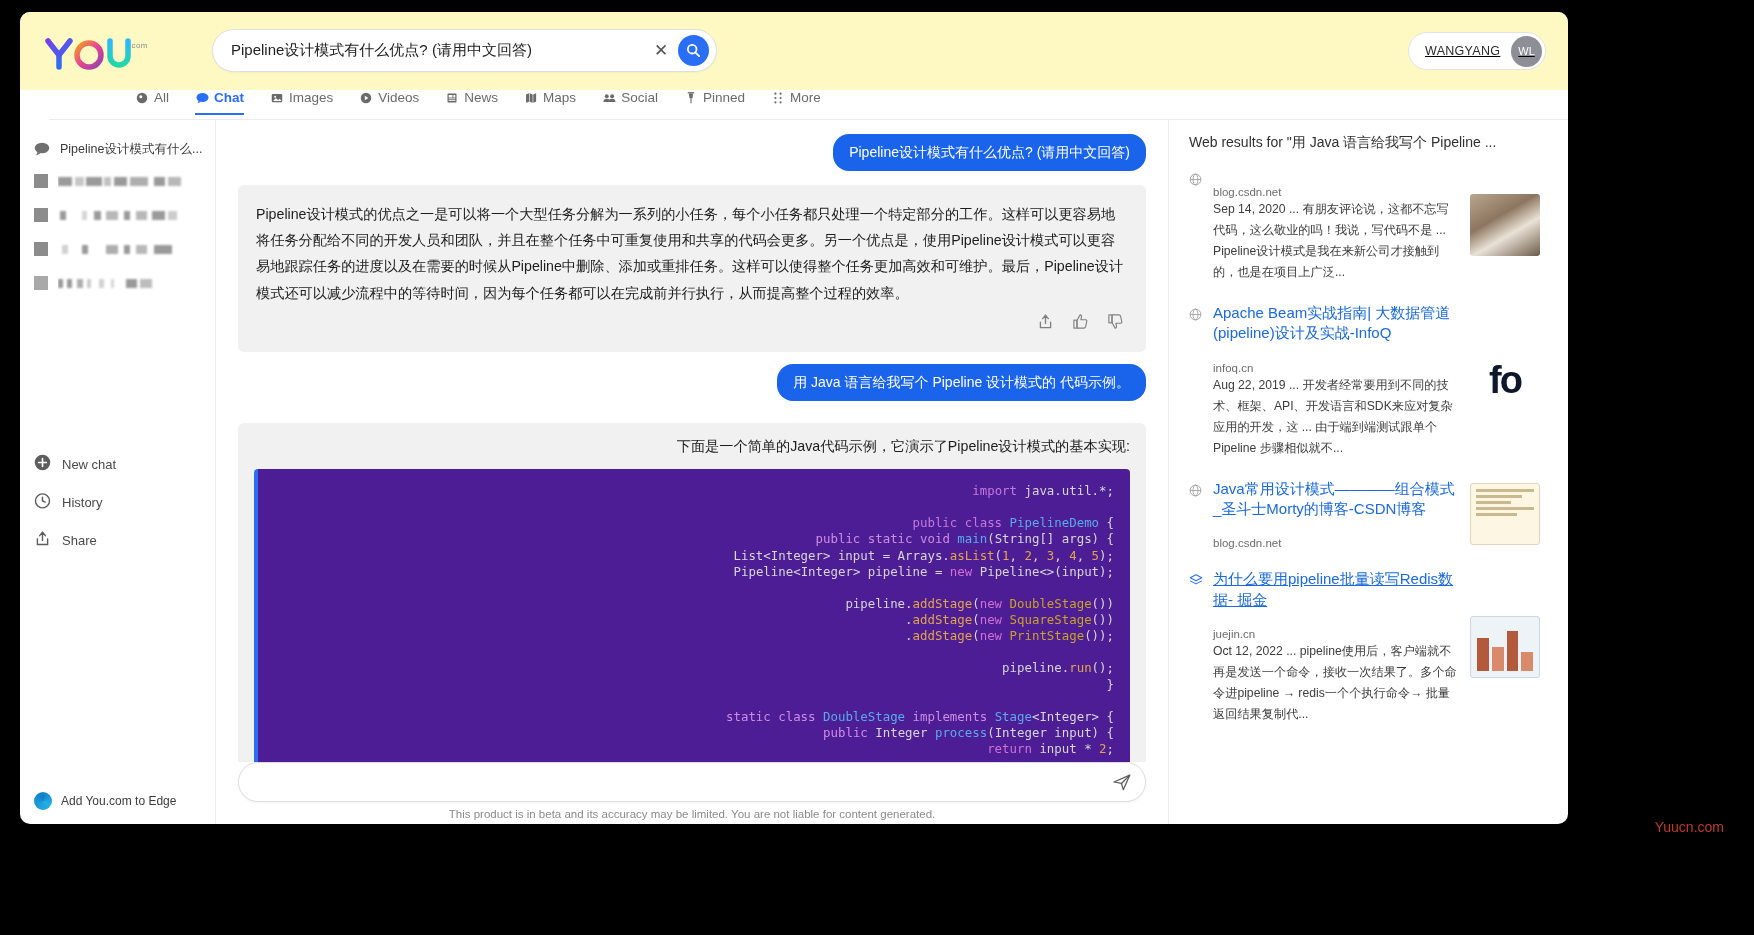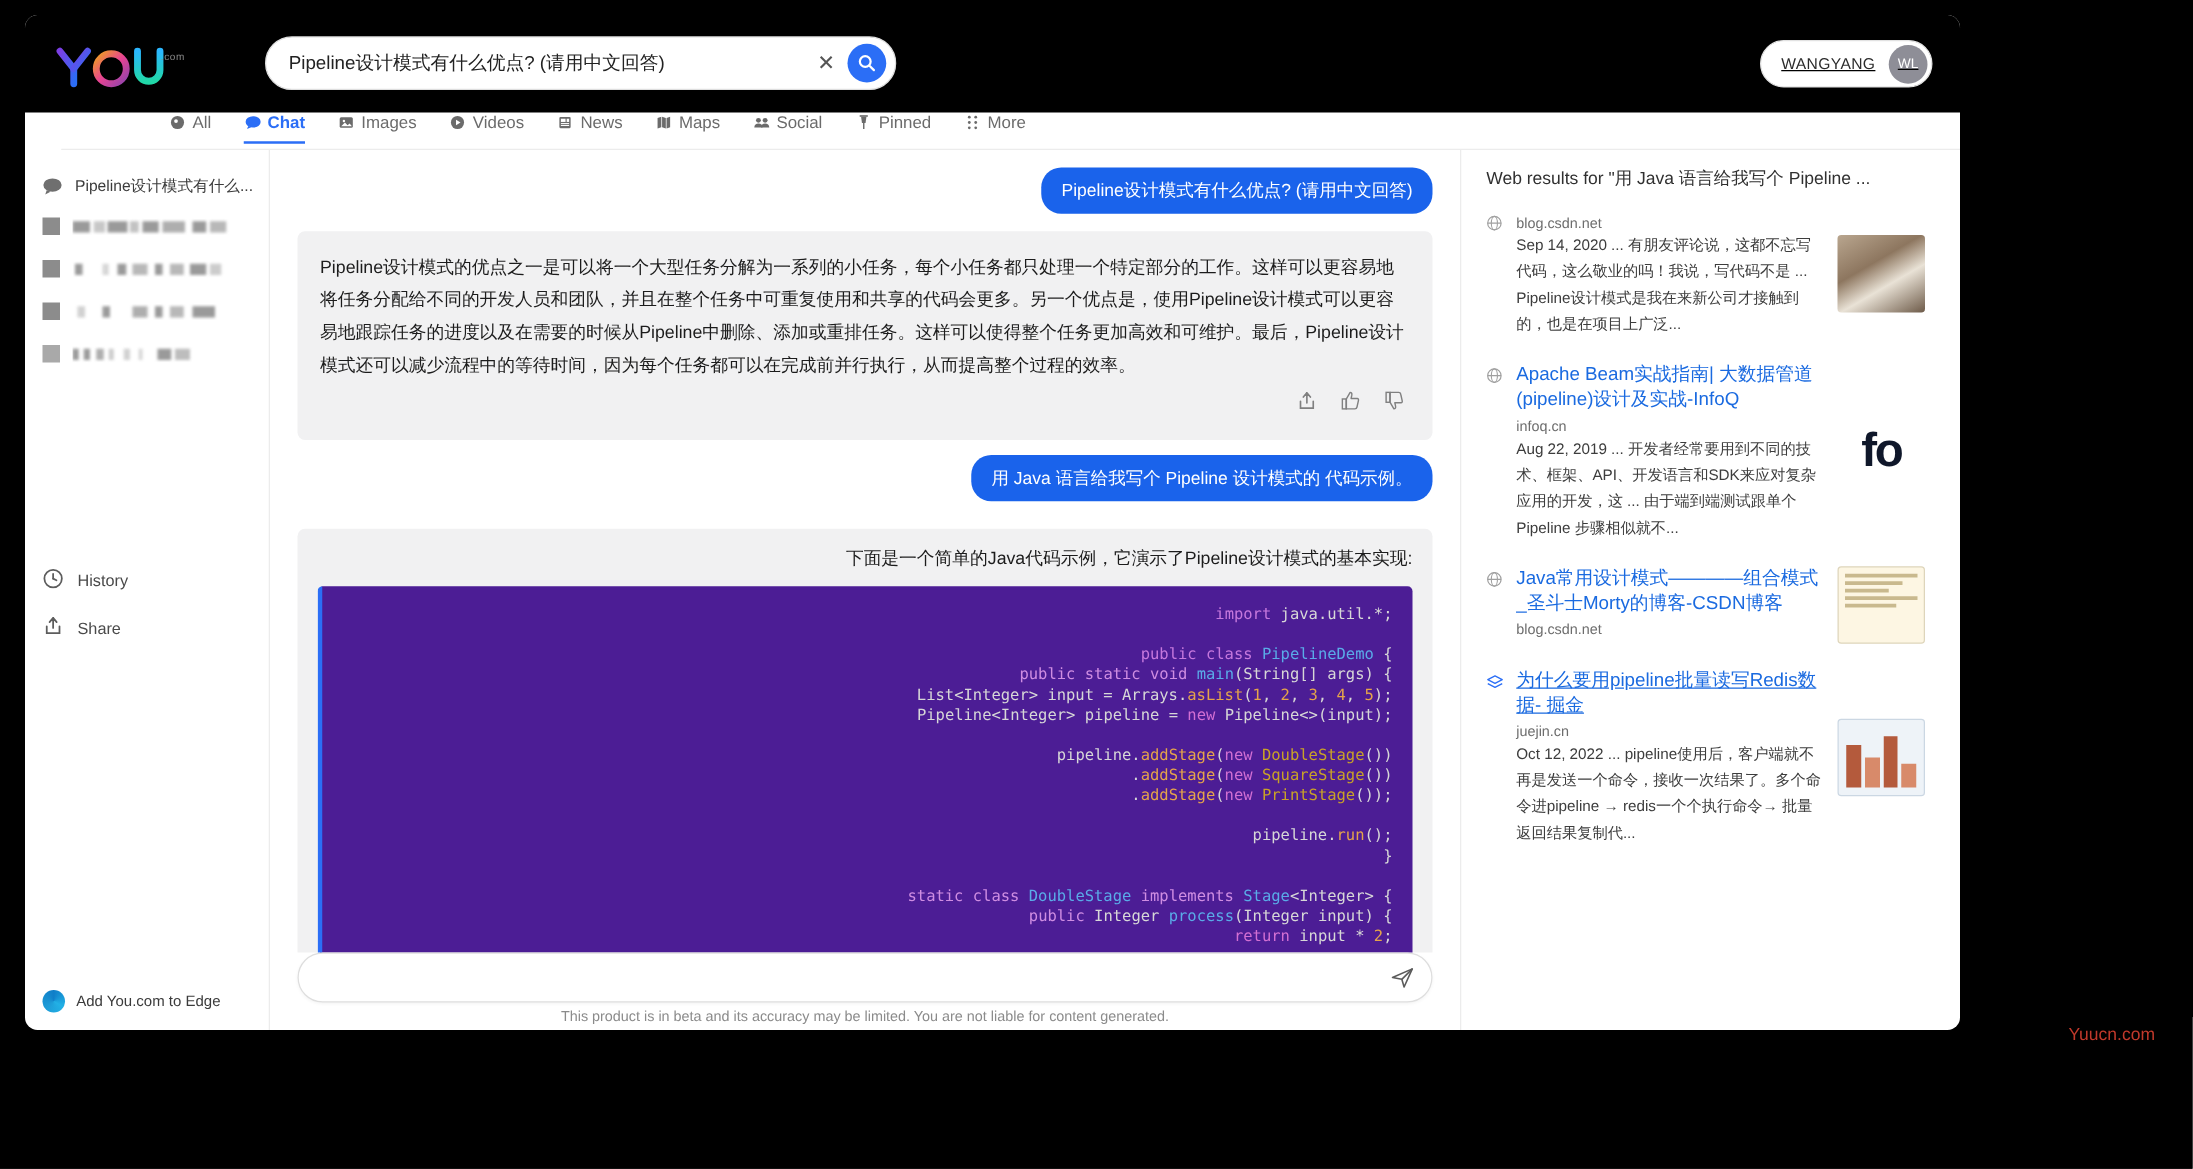--- a/index.html
+++ b/index.html
@@ -15,21 +15,21 @@
     width: 1548px; height: 812px;
     background: #ffffff;
     border-radius: 10px;
     overflow: hidden;
   }
 
   
   .header {
     position: relative;
     height: 78px;
-    background: #000000;
+    background: #fef9c3;
   }
   .logo {
     position: absolute; left: 24px; top: 25px;
     width: 100px; height: 36px;
   }
   .logo .dotcom {
     position:absolute; right:-4px; top:4px;
     font-size:8px; color:#8a8a8a; letter-spacing:.5px;
   }
   .searchbar {
@@ -237,21 +237,21 @@
     white-space:nowrap; overflow:hidden;
   }
   .result { display:flex; gap:10px; margin-bottom: 20px; }
   .res-ic { width: 14px; flex-shrink:0; padding-top: 4px; color:#9b9b9b;}
   .res-main { flex: 1; min-width:0; }
   .res-title {
     color: #1a6ae0; font-size: 15px; line-height: 1.36;
     cursor:pointer;
   }
   .res-title.under { text-decoration: underline; }
-  .res-url { font-size: 11.5px; color:#6d6d6d; margin-top: 5px; }
+  .res-url { font-size: 11.5px; color:#6d6d6d; margin-top: 18px; }
   .res-snip { font-size: 12.2px; color: #3d3d3d; line-height: 1.72; margin-top: 1px; }
   .res-thumb { width: 70px; flex-shrink:0; align-self:center; }
   .thumb-box { width:70px; height:62px; border-radius:3px; overflow:hidden;}
   .watermark {
     position:absolute; right: 14px; bottom: 6px;
     color:#c0392b; font-size: 13px;
   }
 </style>
 </head>
 <body>
@@ -472,20 +472,30 @@
             <i style="left:53px;width:3px;opacity:.4;"></i>
           <i style="left:68px;width:11px;"></i>
             <i style="left:82px;width:12px;opacity:.65;"></i>
         </span>
       </div>
 
       <div class="sb-actions">
         <div class="side-action">
           <span>
             <svg width="17" height="17" viewBox="0 0 18 18">
+                <circle cx="9" cy="9" r="8.2" fill="#5d5d5d"></circle>
+                <line x1="9" y1="5" x2="9" y2="13" stroke="#fff" stroke-width="1.8" stroke-linecap="round"></line>
+                <line x1="5" y1="9" x2="13" y2="9" stroke="#fff" stroke-width="1.8" stroke-linecap="round"></line>
+              </svg>
+          </span>
+          <span>New chat</span>
+        </div>
+        <div class="side-action">
+          <span>
+            <svg width="17" height="17" viewBox="0 0 18 18">
                 <circle cx="9" cy="9.4" r="7.4" stroke="#5d5d5d" stroke-width="1.5" fill="none"></circle>
                 <line x1="9" y1="5.4" x2="9" y2="9.4" stroke="#5d5d5d" stroke-width="1.5" stroke-linecap="round"></line>
                 <line x1="9" y1="9.4" x2="11.8" y2="10.8" stroke="#5d5d5d" stroke-width="1.5" stroke-linecap="round"></line>
               </svg>
           </span>
           <span>History</span>
         </div>
         <div class="side-action">
           <span>
             <svg width="17" height="17" viewBox="0 0 18 18">

